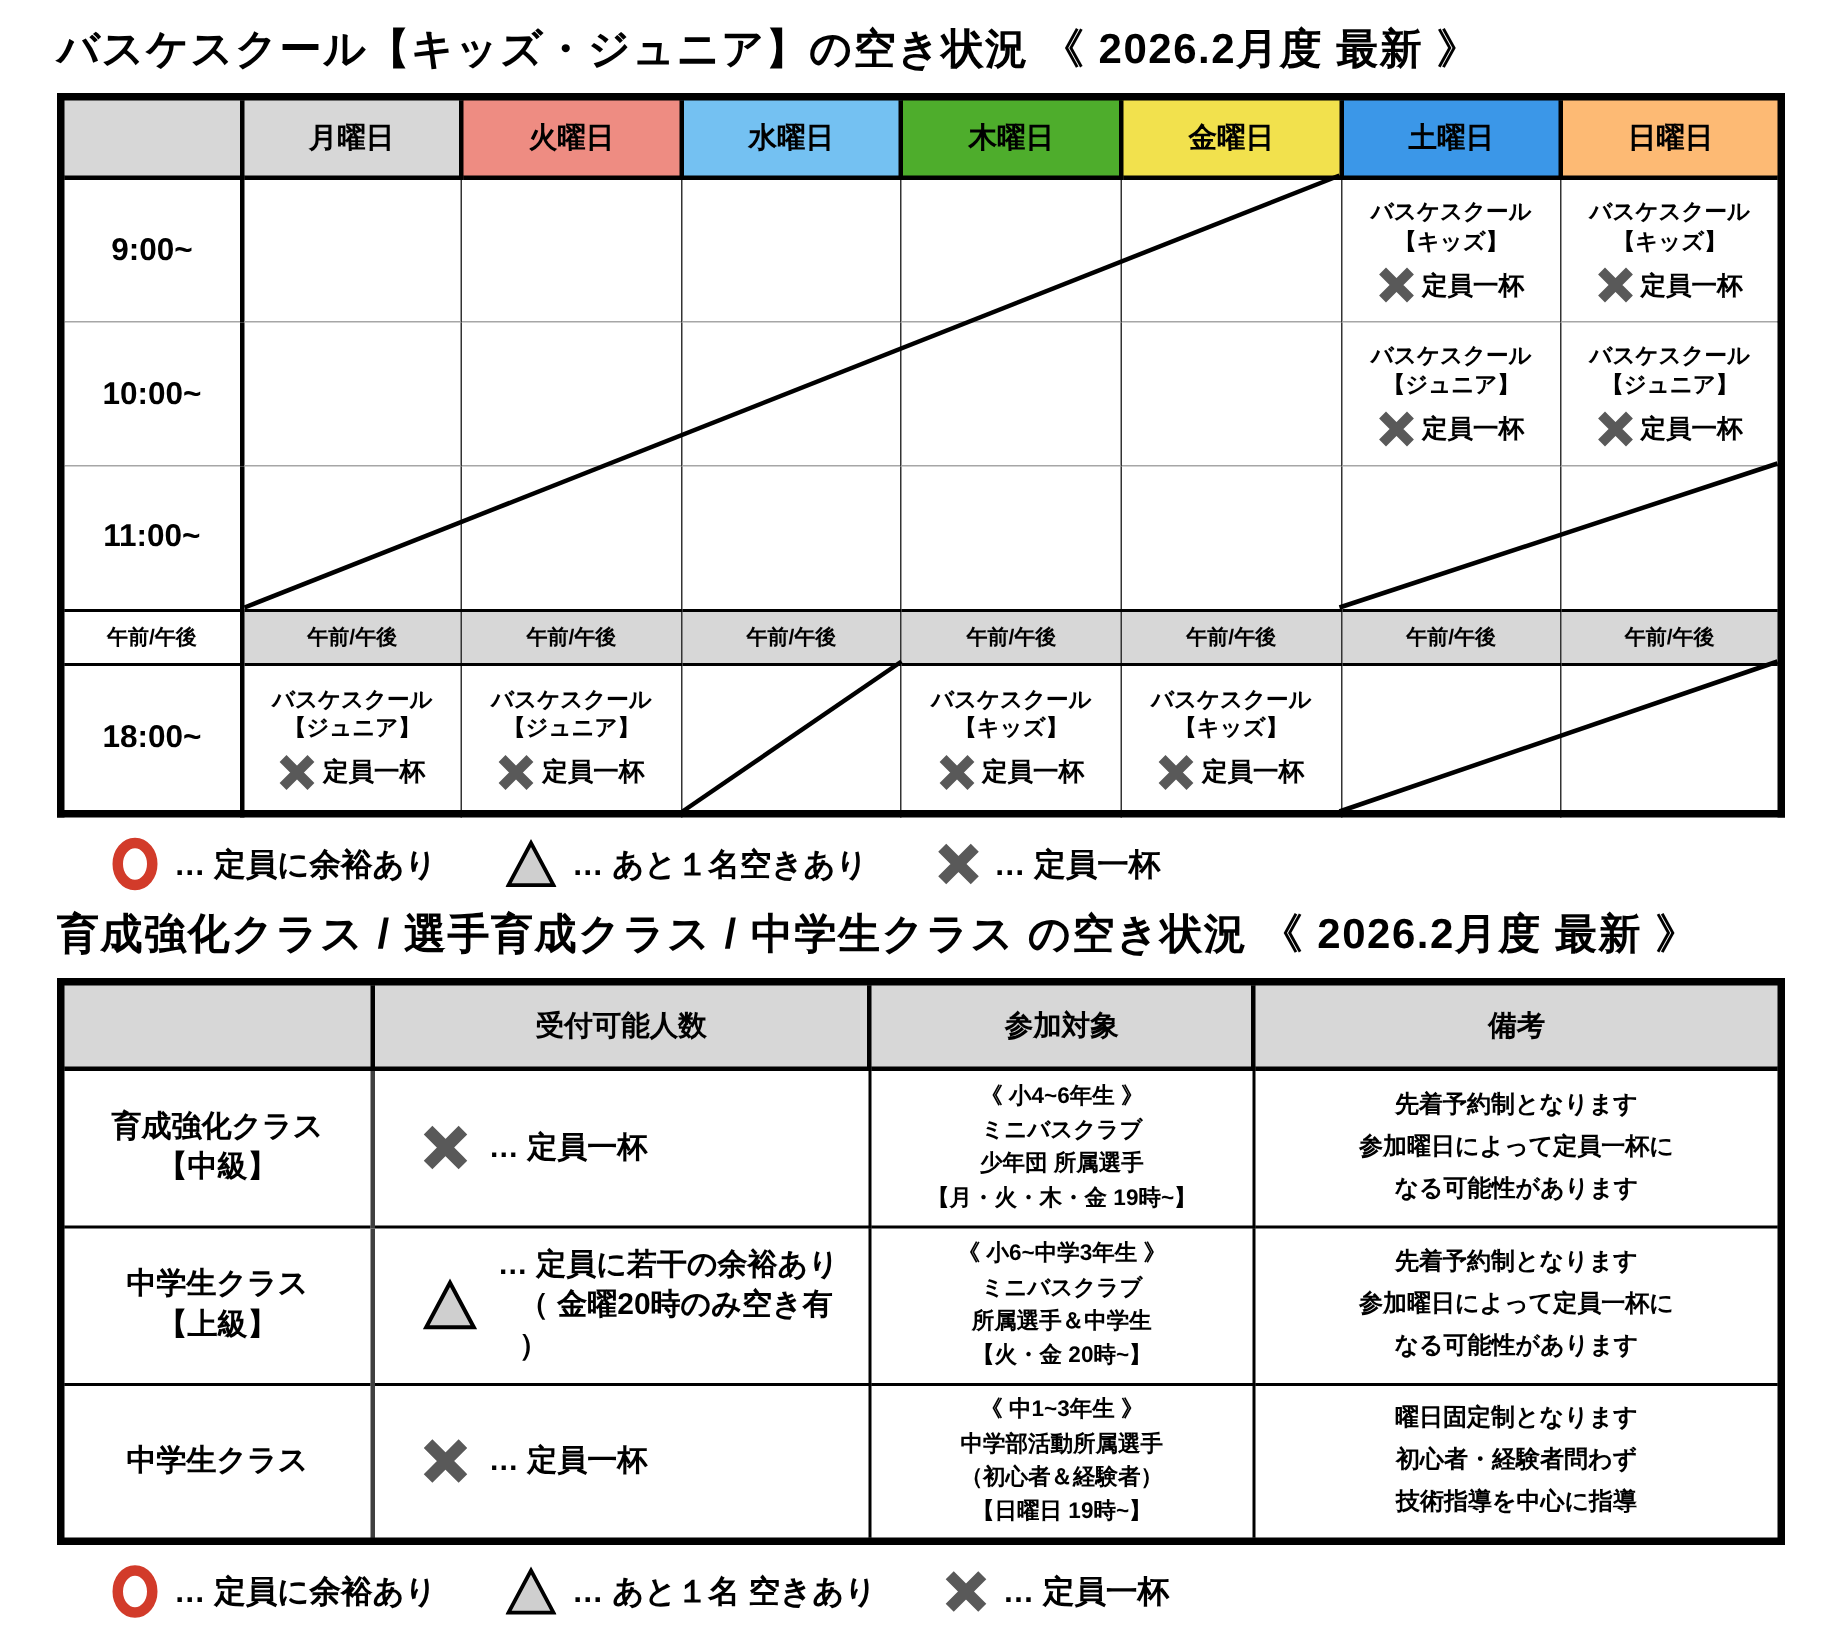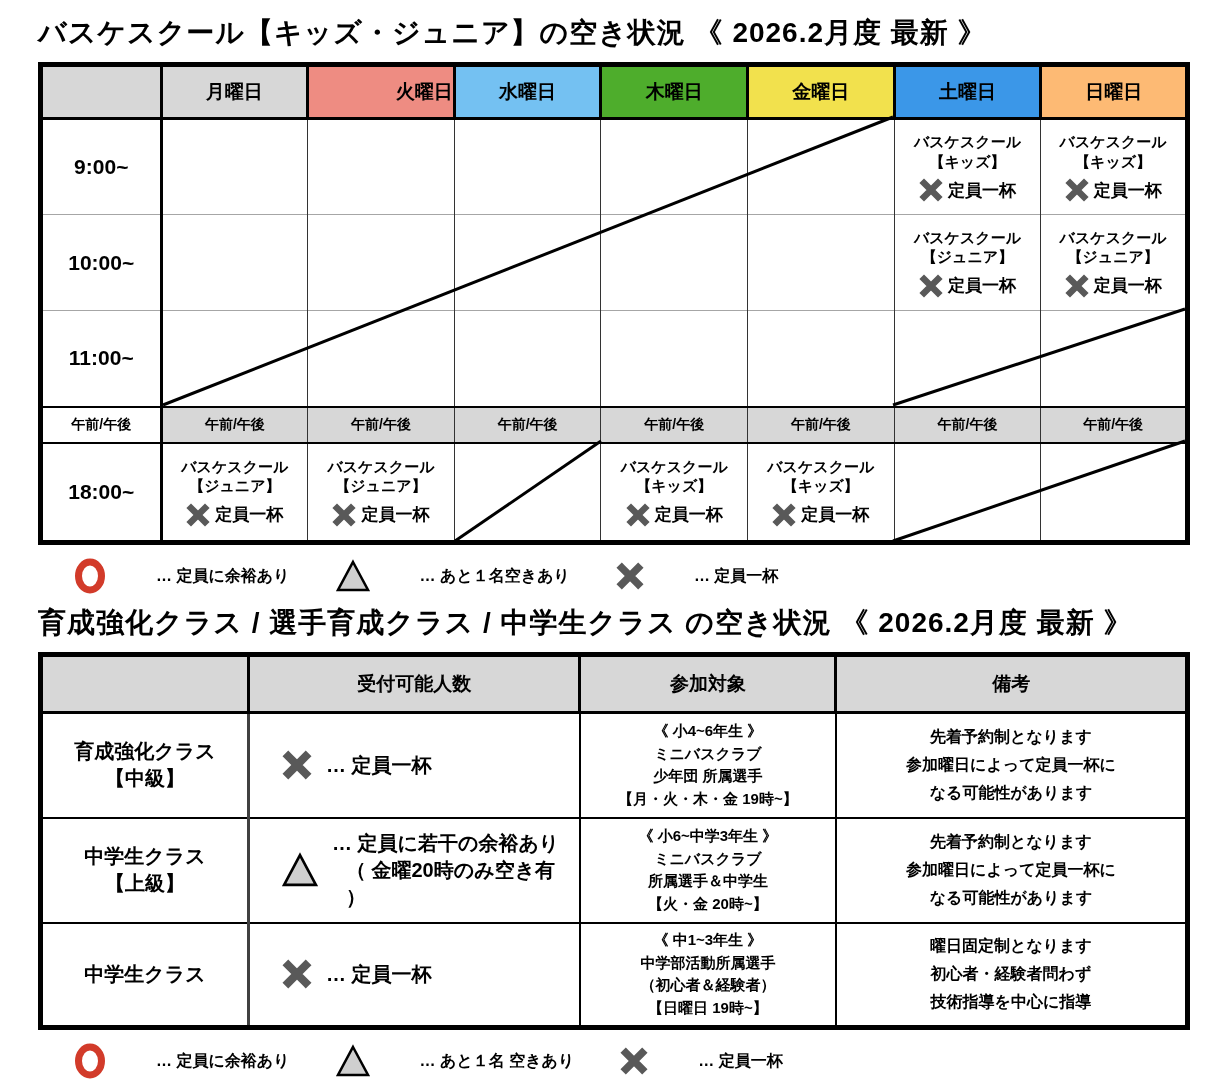--- a/index.html
+++ b/index.html
@@ -30,21 +30,21 @@
   .entry .l1, .entry .l2 { font-size:15px; line-height:1.3; }
   .status { display:flex; align-items:center; justify-content:center; gap:5px; margin-top:7px; }
   .status .stxt { font-size:17px; }
   .icon svg { display:block; }
 
   .diag { position:absolute; left:0; top:0; pointer-events:none; }
 
   
   .legend { display:flex; align-items:center; margin:13px 0 10px 36px; }
   .legend .item { display:flex; align-items:center; gap:10px; margin-right:46px; }
-  .legend .ltxt { font-size:16px; white-space:nowrap;margin-left:40px; }
+  .legend .ltxt { font-size:21px; white-space:nowrap; }
 
   
   .t2 { width:1152px; border:5px solid #000; }
   .t2 th { height:52px; font-size:19px; border:3px solid #000; }
   .t2 td { border:2px solid #000; border-top:1px solid #999; text-align:center; vertical-align:middle; padding:0; }
   .t2 tr.r { height:105px; }
   .t2 td.name { font-size:20px; line-height:1.35; border-right:3px solid #404040; }
   .t2 td.cap { text-align:left; }
   .capbox { display:flex; align-items:center; gap:14px; padding-left:32px; }
   .capbox .cl { font-size:20px; line-height:1.35; }
@@ -68,21 +68,21 @@
           <col style="width:146px">
         <col style="width:146px">
           <col style="width:146px">
           <col style="width:146px">
           <col style="width:146px">
       </colgroup>
       <tbody>
           <tr>
         <th style="background-color: rgb(215, 215, 215);"></th>
         <th style="background-color: rgb(215, 215, 215);">月曜日</th>
-        <th style="background-color: rgb(238, 140, 130); text-align: right;">火曜日</th>
+        <th style="background-color: rgb(238, 140, 130);">火曜日</th>
         <th style="background-color: rgb(116, 193, 242);">水曜日</th>
         <th style="background-color: rgb(78, 173, 44);">木曜日</th>
         <th style="background-color: rgb(242, 225, 77);">金曜日</th>
         <th style="background-color: rgb(59, 151, 232);">土曜日</th>
         <th style="background-color: #fdba74;">日曜日</th>
       </tr>
 
       <tr class="hourrow">
         <td class="timecol">9:00~</td>
         <td></td>

